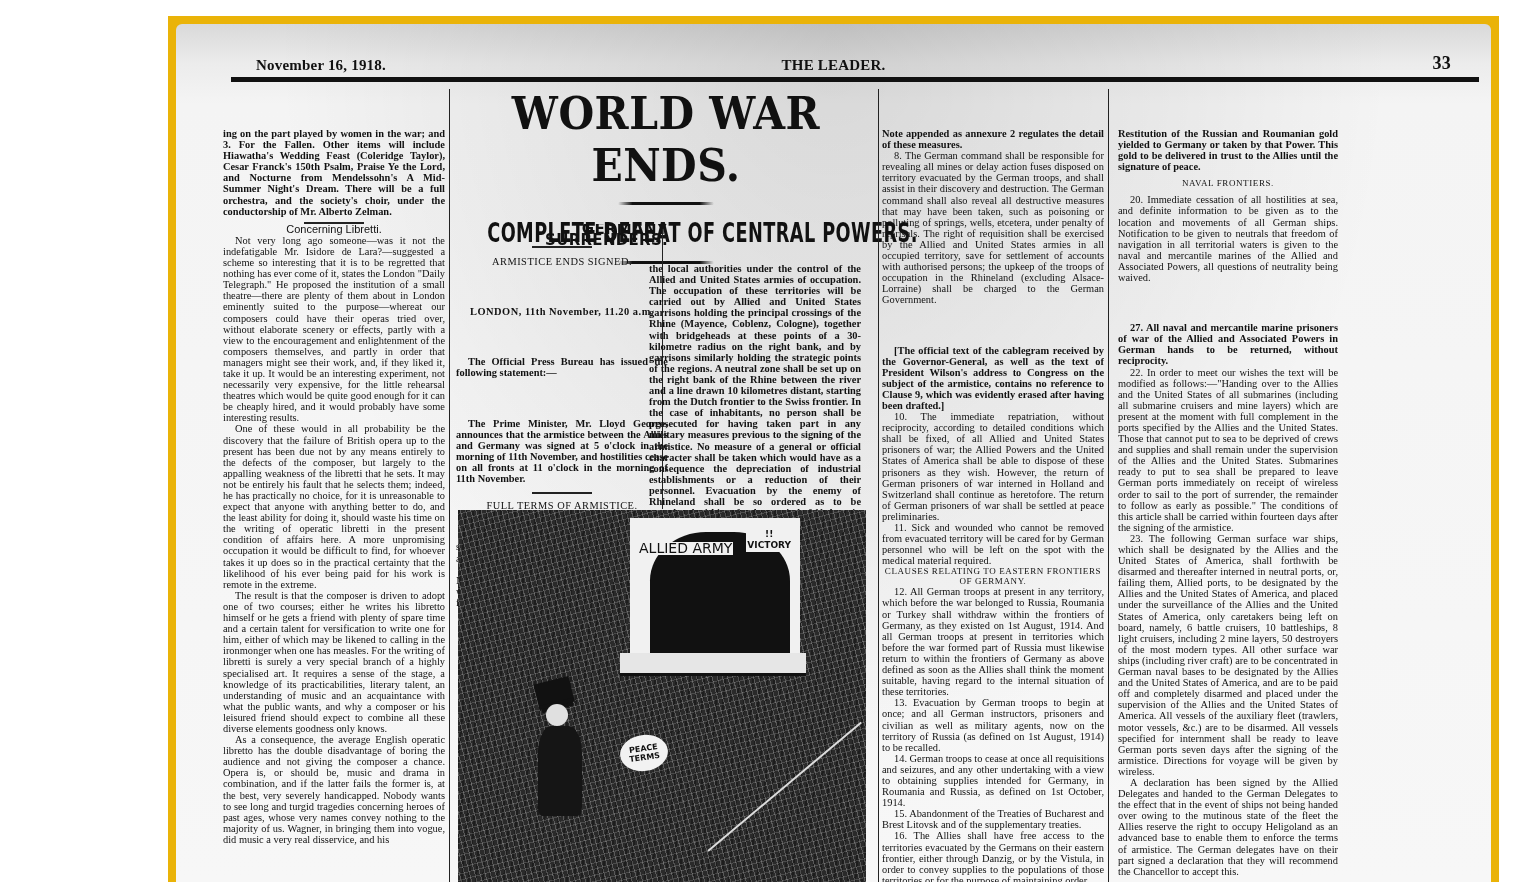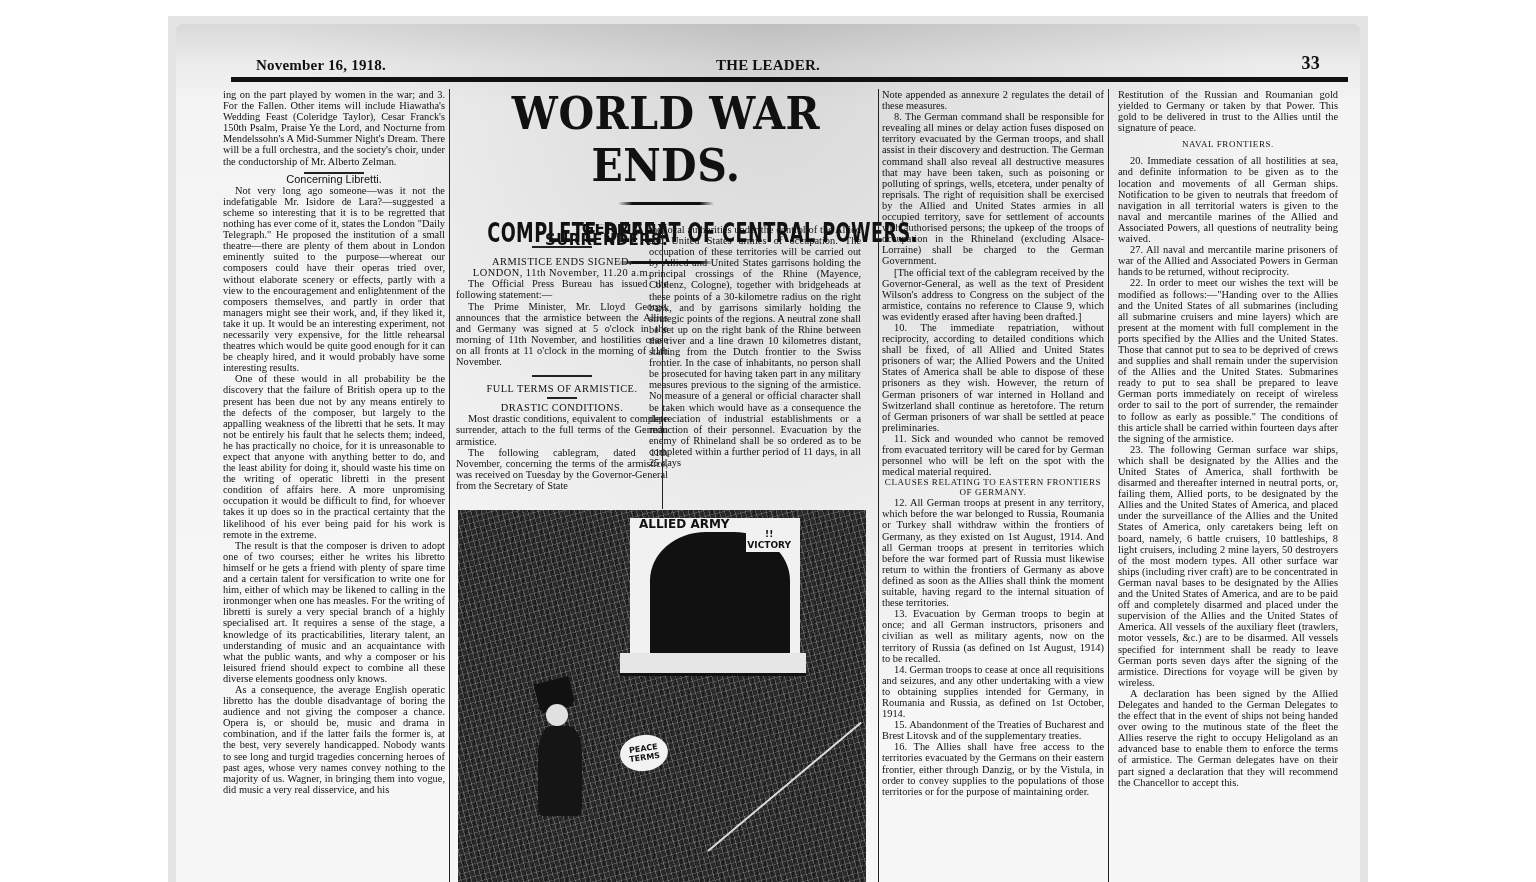--- a/index.html
+++ b/index.html
@@ -1,48 +1,48 @@
 <!DOCTYPE html>
 <html><head>
 <meta charset="utf-8">
 <style>
   html, body { margin:0; padding:0; background:#ffffff; }
   body { width:1536px; height:882px; position:relative; overflow:hidden; font-family:"Liberation Serif", serif; color:#111; }
-  .page { position:absolute; left:168px; top:16px; width:1200px; height:866px; background:#e5e5e5; }
+  .page { position:absolute; left:168px; top:16px; width:1331px; height:866px; background:#eab308; }
   .paper { position:absolute; left:8px; top:8px; right:8px; bottom:0; background:linear-gradient(180deg,#d9d9d9 0px,#ececec 40px,#f4f4f4 80px,#f7f7f7 100%); border-radius:6px 6px 0 0; overflow:hidden; }
   .paper::before { content:""; position:absolute; inset:0; background:radial-gradient(ellipse at 50% 0%, rgba(0,0,0,0.12), rgba(0,0,0,0) 60%); pointer-events:none; }
   .masthead { position:absolute; top:34px; left:60px; right:60px; height:16px; display:flex; justify-content:space-between; align-items:flex-end; font-family:"Liberation Serif", serif; font-weight:bold; font-size:15px; letter-spacing:0.2px; }
   .masthead .date { margin-left:20px; }
   .masthead .paper-name { position:absolute; left:50%; transform:translateX(-50%); bottom:0; }
   .masthead .pageno { margin-right:-20px; font-size:18px; }
   .rule-top { position:absolute; top:53px; left:55px; right:12px; height:5px; background:#111; }
   .col { position:absolute; top:65px; font-size:10.4px; line-height:11.1px; text-align:justify; overflow:hidden; }
   .col p { margin:0; text-indent:12px; }
   .col p.noindent { text-indent:0; }
-  .col .b { font-weight:normal; }
+  .col .b { font-weight:bold;margin-top:39px; }
   .col1 { left:47px; width:222px; height:800px; }
   .vr { position:absolute; background:#222; width:1px; }
   .sub { text-align:center; font-family:"Liberation Sans", sans-serif; font-weight:normal; font-size:11px; margin:6px 0 4px 0; text-indent:0 !important; }
   .small-rule { width:60px; height:2px; background:#222; margin:5px auto 0 auto; }
   .main { position:absolute; left:272px; top:60px; width:436px; }
   .headline { text-align:center; font-family:"DejaVu Serif", serif; font-weight:bold; font-size:41px; letter-spacing:0.5px; transform:scaleY(1.08); margin-top:8px; }
   .orn { width:96px; height:3px; margin:14px auto 0 auto; background:linear-gradient(90deg,transparent,#111 15%,#111 85%,transparent); border-radius:2px; }
   .subhead { text-align:center; font-family:"DejaVu Sans Condensed","DejaVu Sans", sans-serif; font-weight:bold; font-size:24px; letter-spacing:0.5px; transform:scaleX(0.82) scaleY(1.1); margin-top:14px; white-space:nowrap; }
   .col2 { left:280px; top:200px; width:212px; }
   .col3 { left:473px; top:200px; width:212px; }
   .section-head { text-align:right; font-family:"DejaVu Sans", sans-serif; font-weight:bold; font-size:15px; letter-spacing:0.3px; margin:10px 0 8px 0; text-indent:0 !important; }
   .center-head { text-align:center; text-indent:0 !important; letter-spacing:0.5px; }
   .cartoon { position:absolute; left:282px; top:486px; width:408px; height:380px; background:#2a2a2a; overflow:hidden; }
   .hatch { position:absolute; inset:0; background:
       repeating-linear-gradient(75deg, rgba(255,255,255,0.22) 0 1px, transparent 1px 5px),
       repeating-linear-gradient(-15deg, rgba(255,255,255,0.16) 0 1px, transparent 1px 6px),
       repeating-linear-gradient(95deg, rgba(0,0,0,0.3) 0 2px, transparent 2px 7px); }
   .poster { position:absolute; left:172px; top:8px; width:170px; height:135px; background:#f1f1f1; }
   .poster .sil { position:absolute; left:20px; top:14px; width:140px; height:121px; background:#111; border-radius:40% 40% 0 0; }
-  .poster .lbl1 { position:absolute; left:8px; top:0; font-family:"DejaVu Sans", sans-serif; font-weight:bold; font-size:12px; line-height:11px; color:#111; z-index:2; background:#f1f1f1; padding:1px; }
+  .poster .lbl1 { position:absolute; left:8px; top:24px; font-family:"DejaVu Sans", sans-serif; font-weight:normal; font-size:14px; line-height:11px; color:#111; z-index:2; background:#f1f1f1; padding:1px; }
   .poster .lbl2 { position:absolute; right:8px; top:10px; font-family:"DejaVu Sans", sans-serif; font-weight:bold; font-size:9px; line-height:11px; color:#111; text-align:center; z-index:2; background:#f1f1f1; padding:1px; }
   .ledge { position:absolute; left:162px; top:143px; width:186px; height:20px; background:#e6e6e6; border-bottom:3px solid #111; }
   .figure { position:absolute; left:72px; top:170px; width:70px; height:200px; }
   .figure .hat { position:absolute; left:6px; top:0; width:36px; height:22px; background:#111; border-bottom:4px solid #111; transform:rotate(-14deg); box-shadow:0 6px 0 -2px #111; }
   .figure .face { position:absolute; left:16px; top:24px; width:22px; height:22px; background:#e0e0e0; border-radius:50%; }
   .figure .body { position:absolute; left:8px; top:46px; width:44px; height:90px; background:#151515; border-radius:30% 30% 10% 10%; }
   .bubble { position:absolute; left:162px; top:225px; width:48px; height:36px; background:#f2f2f2; border-radius:50%; font-family:"DejaVu Sans", sans-serif; font-weight:bold; font-size:8px; line-height:9px; text-align:center; padding-top:9px; box-sizing:border-box; color:#111; transform:rotate(-8deg); }
   .stick { position:absolute; left:250px; top:340px; width:200px; height:2px; background:#ddd; transform:rotate(-40deg); transform-origin:left; }
   .col4 { left:706px; width:222px; height:800px; }
   .col5 { left:942px; width:220px; height:800px; }

